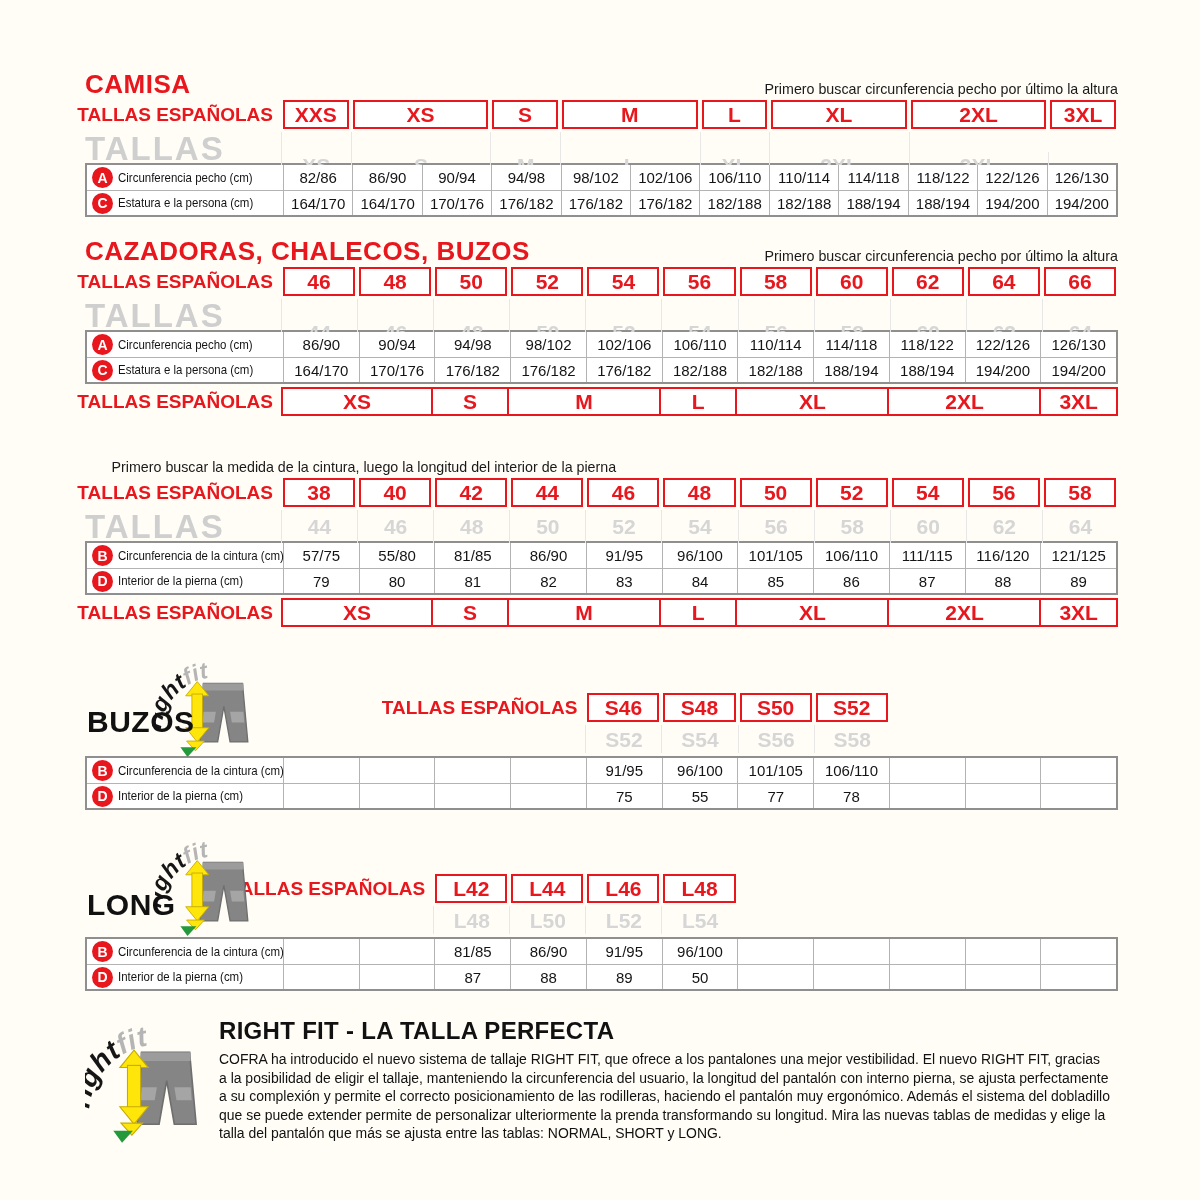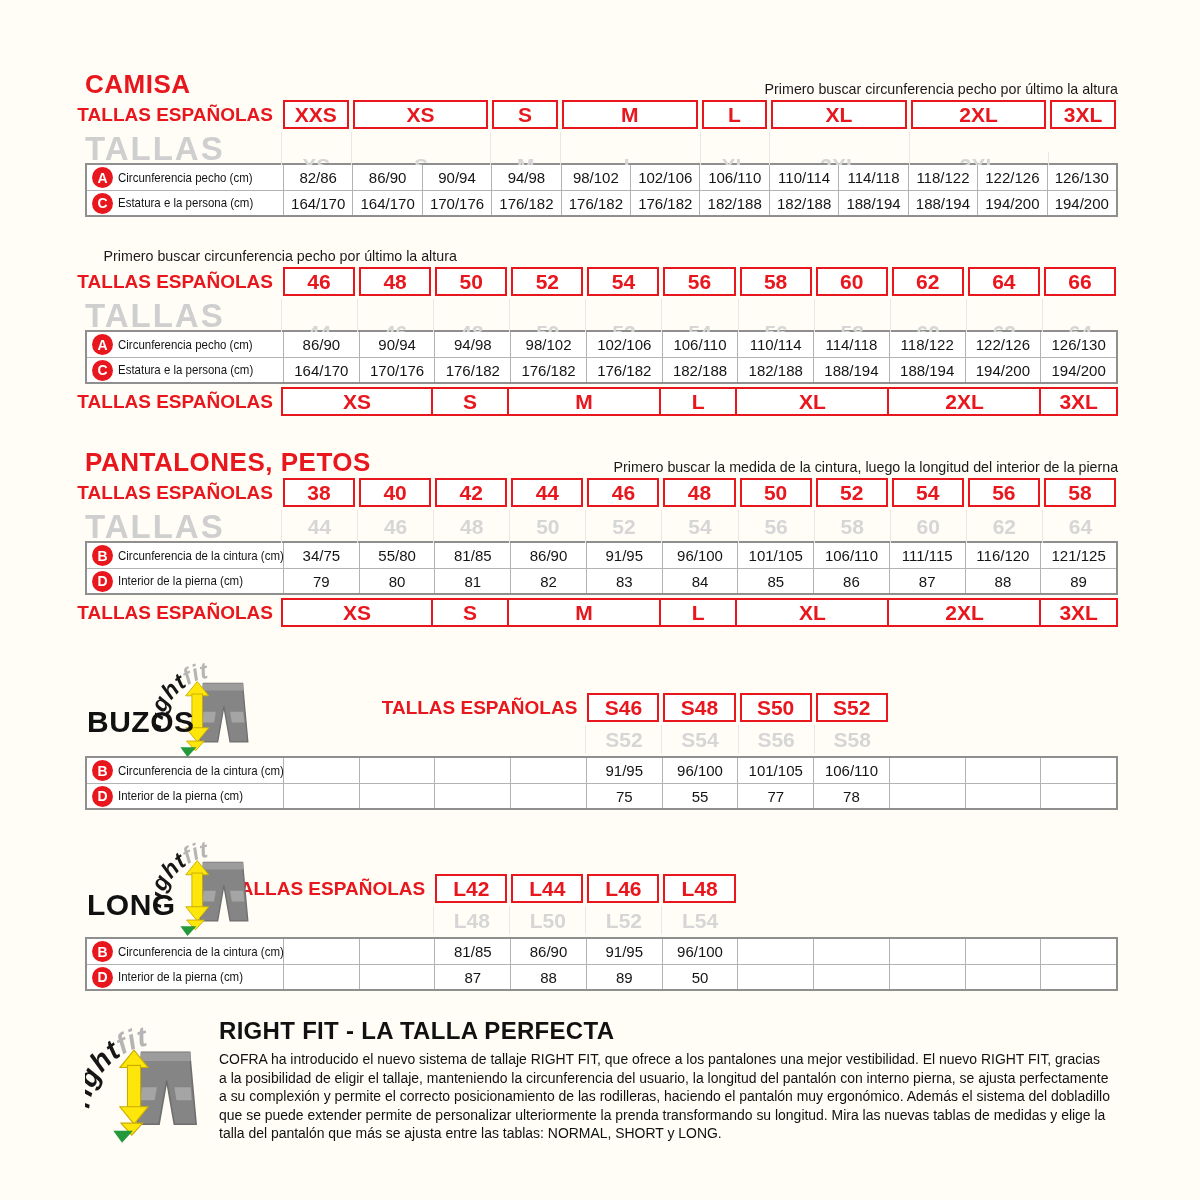--- a/index.html
+++ b/index.html
@@ -110,20 +110,21 @@
           <div class="cell">188/194</div>
           <div class="cell">188/194</div>
           <div class="cell">194/200</div>
           <div class="cell">194/200</div>
         </div>
       </div>
   </section>
 
   <section class="sec mt-cazadoras">
     <div class="sec-head">
+      <div class="sec-title">CAZADORAS, CHALECOS, BUZOS</div>
       <div class="sec-note">Primero buscar circunferencia pecho por último la altura</div>
     </div>
     <div>
         <div class="grid cols-11 hdr-row">
           <div class="red-row-label">TALLAS ESPAÑOLAS</div>
           <div class="red-box" style="grid-column: span 1;">46</div>
           <div class="red-box" style="grid-column: span 1;">48</div>
           <div class="red-box" style="grid-column: span 1;">50</div>
           <div class="red-box" style="grid-column: span 1;">52</div>
           <div class="red-box" style="grid-column: span 1;">54</div>
@@ -188,21 +189,20 @@
           <div class="band-cell" style="grid-column: span 1;">L</div>
           <div class="band-cell" style="grid-column: span 2;">XL</div>
           <div class="band-cell" style="grid-column: span 2;">2XL</div>
           <div class="band-cell" style="grid-column: span 1;">3XL</div>
         </div>
       </div>
   </section>
 
   <section class="sec mt-pantalones">
     <div class="sec-head">
-      <div class="sec-title">PANTALONES, PETOS</div>
       <div class="sec-note">Primero buscar la medida de la cintura, luego la longitud del interior de la pierna</div>
     </div>
     <div>
         <div class="grid cols-11 hdr-row">
           <div class="red-row-label">TALLAS ESPAÑOLAS</div>
           <div class="red-box" style="grid-column: span 1;">38</div>
           <div class="red-box" style="grid-column: span 1;">40</div>
           <div class="red-box" style="grid-column: span 1;">42</div>
           <div class="red-box" style="grid-column: span 1;">44</div>
           <div class="red-box" style="grid-column: span 1;">46</div>
@@ -225,21 +225,21 @@
           <div class="gray-cell" style="grid-column: span 1;">58</div>
           <div class="gray-cell" style="grid-column: span 1;">60</div>
           <div class="gray-cell" style="grid-column: span 1;">62</div>
           <div class="gray-cell" style="grid-column: span 1;">64</div>
         </div>
         <div class="grid cols-11 data-table">
           <div class="cell label-cell no-l no-t">
             <div class="badge">B</div>
             <div class="label-text">Circunferencia de la cintura (cm)</div>
           </div>
-          <div class="cell no-t">34/75</div>
+          <div class="cell no-t">57/75</div>
           <div class="cell no-t">55/80</div>
           <div class="cell no-t">81/85</div>
           <div class="cell no-t">86/90</div>
           <div class="cell no-t">91/95</div>
           <div class="cell no-t">96/100</div>
           <div class="cell no-t">101/105</div>
           <div class="cell no-t">106/110</div>
           <div class="cell no-t">111/115</div>
           <div class="cell no-t">116/120</div>
           <div class="cell no-t">121/125</div>

